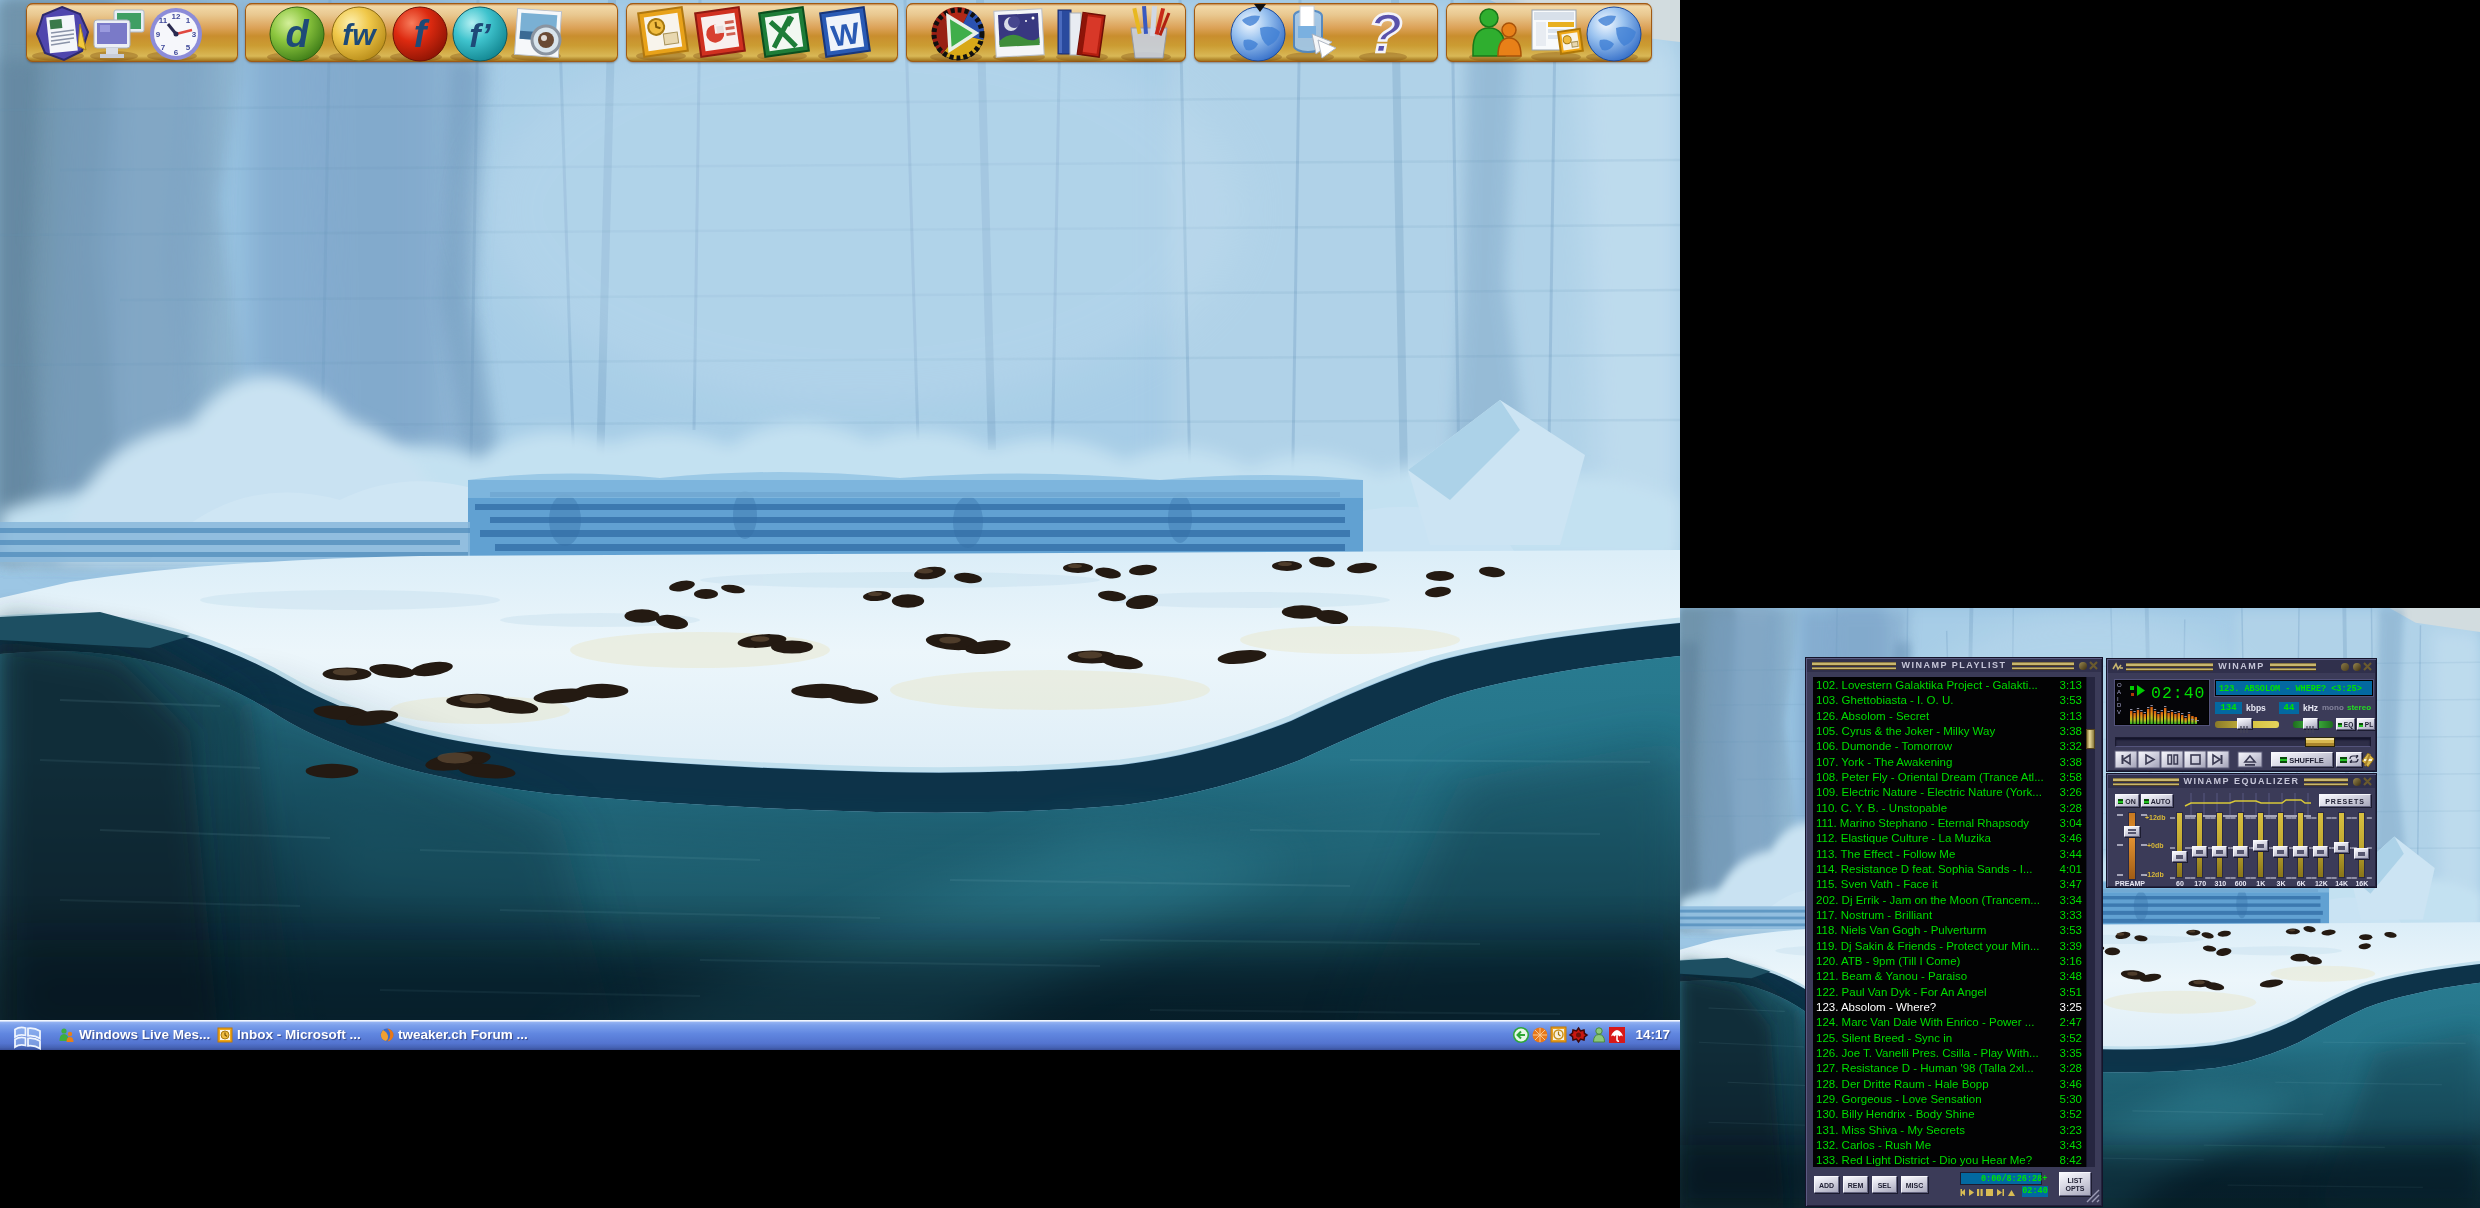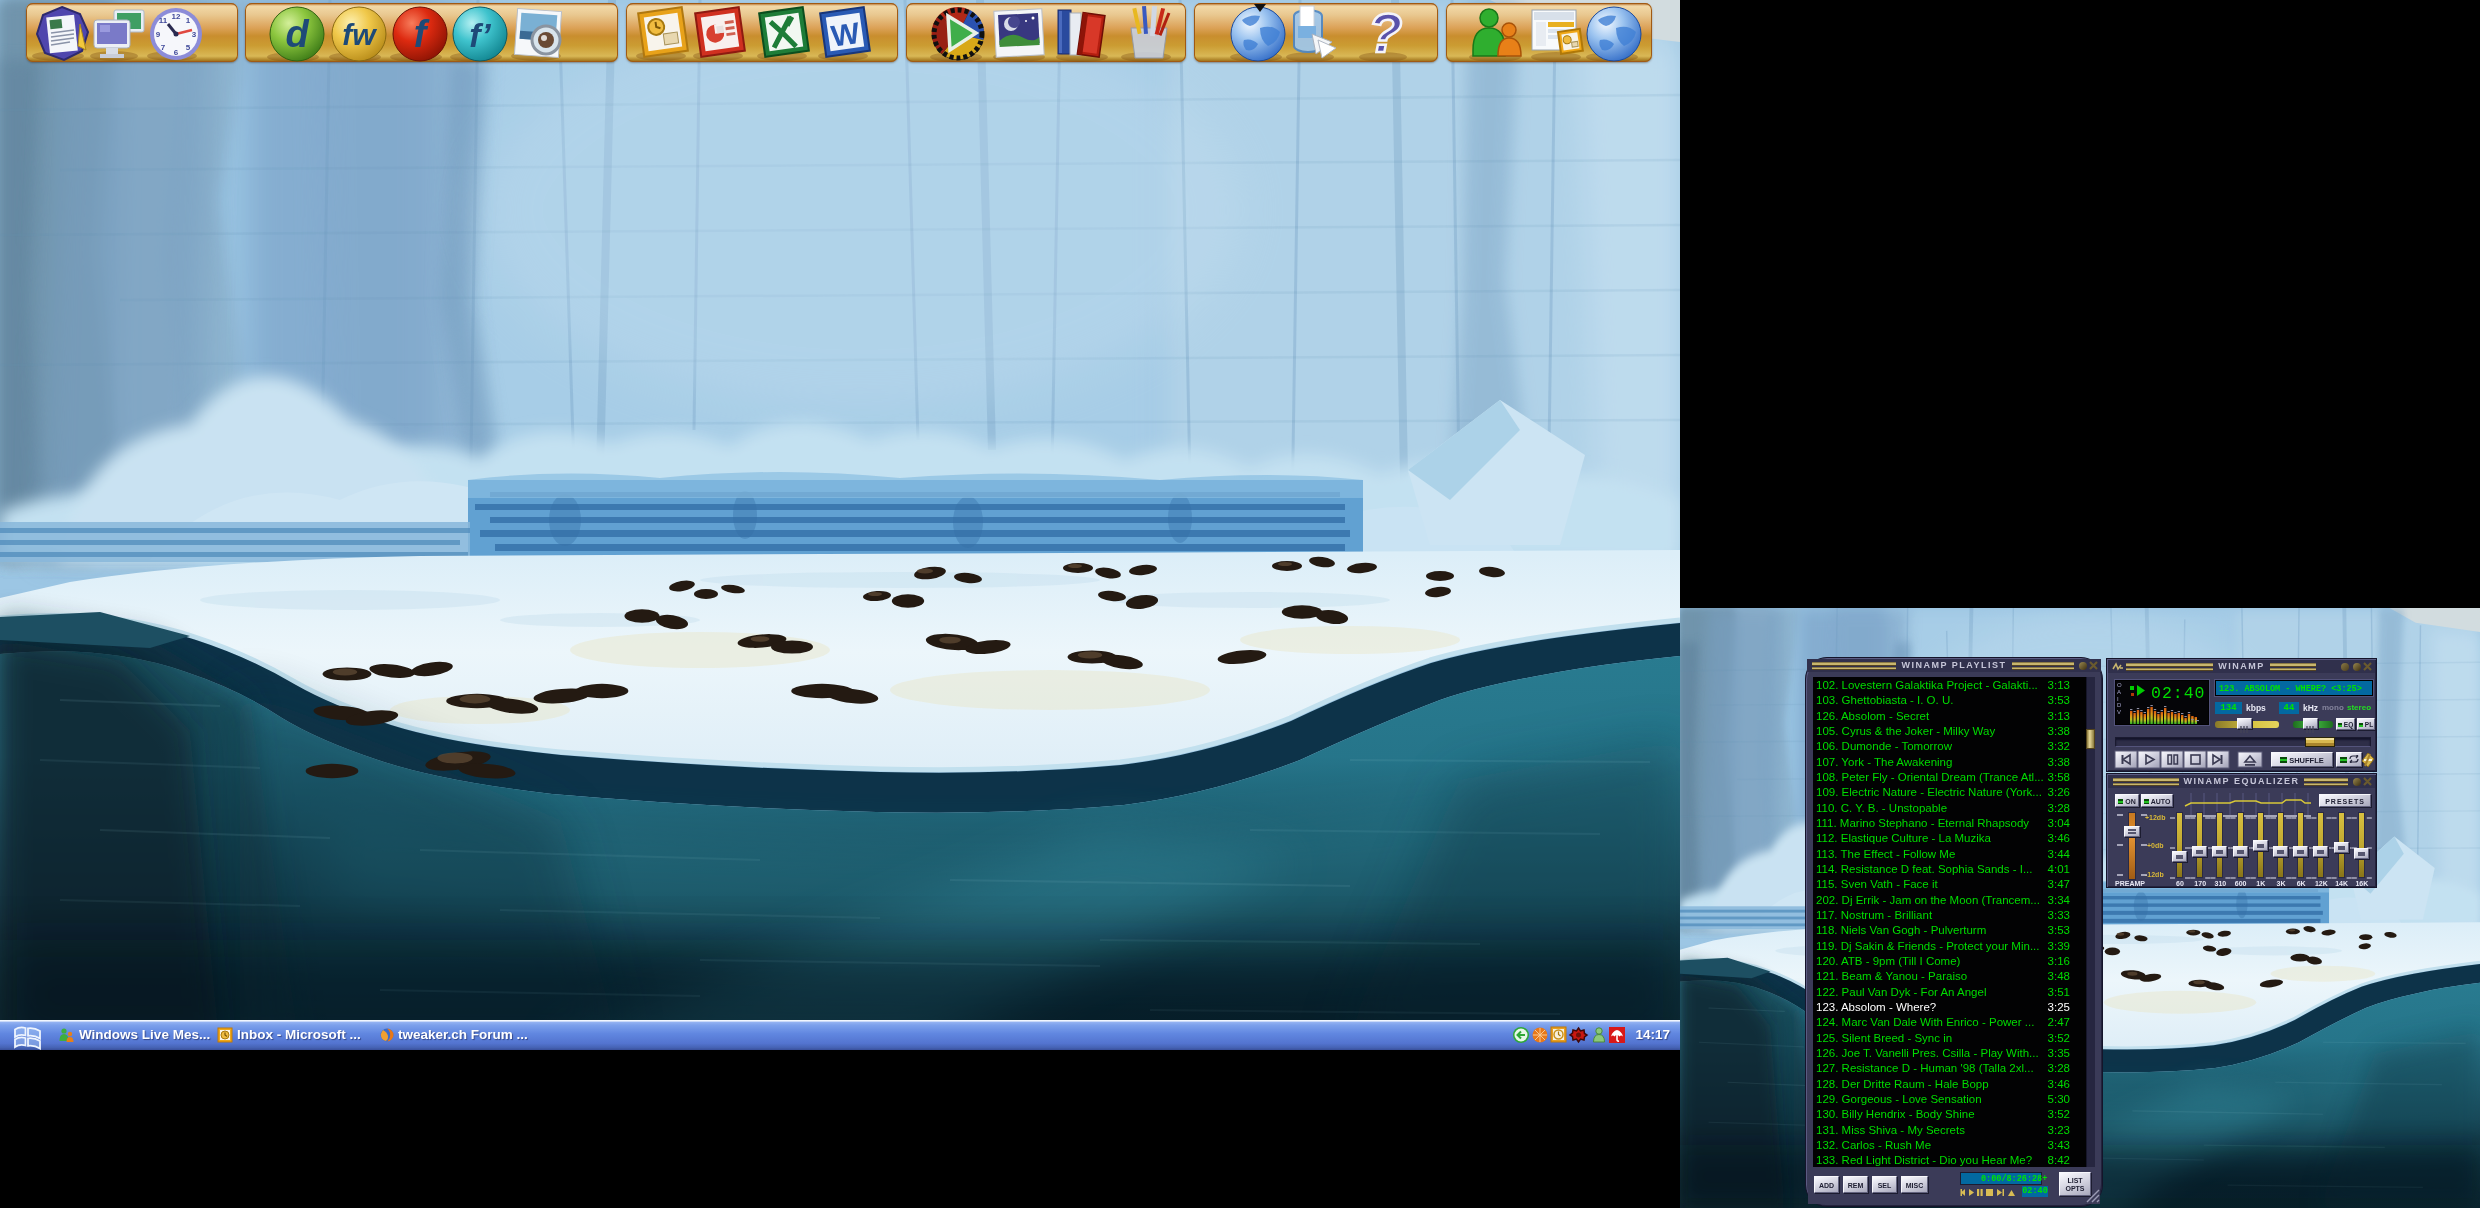--- a/index.html
+++ b/index.html
@@ -33,21 +33,21 @@
 .glines { position:absolute; top:3px; height:8px;
   background:linear-gradient(180deg,#8a7a46 0 1px,#c8b66e 1px 3px,#544322 3px 4px,#30304c 4px,#30304c 4px 5px,#8a7a46 5px 6px,#c8b66e 6px 7px,#544322 7px 8px); }
 .wbtn { position:absolute; width:8px; height:8px; top:3px; background:linear-gradient(135deg,#8a7a46,#4a3c1c); }
 .bevel { position:absolute; background:linear-gradient(160deg,#fafaff 0%,#d8d8e4 45%,#a8a8bc 100%);
   border:1px solid #62627e; border-top-color:#f8f8fc; border-left-color:#f8f8fc;
   box-shadow:1px 1px 0 #1c1c30; color:#202034; font-weight:bold; text-align:center; }
 .lcd { color:#00e400; font-family:"Liberation Mono",monospace; font-weight:bold; background:#0369a1; }
 .flag { display:inline-block; width:7px; height:6px; margin-right:2px;
   background:linear-gradient(180deg,#0a4a0a 0 2px,#22c022 2px 4px, #0a4a0a 4px); }
 .pl-row { height:15.34px; white-space:nowrap; overflow:hidden; position:relative; }
-.pl-t { position:absolute; right:18px; }
+.pl-t { position:absolute; right:6px; }
 </style>
 </head>
 <body>
 <div id="canvas">
 
 <svg width="0" height="0" style="position:absolute">
 <defs>
 <symbol id="wallpaper" viewBox="0 0 1680 1050" preserveAspectRatio="none">
   <defs>
     <linearGradient id="gwater" x1="0" y1="600" x2="0" y2="1050" gradientUnits="userSpaceOnUse">
@@ -896,21 +896,21 @@
         <div style="position:absolute;left:121.6px;top:106px;width:24px;text-align:center;color:#e8e8f4;font-size:7px;font-weight:bold;">600</div>
         <div style="position:absolute;left:141.8px;top:106px;width:24px;text-align:center;color:#e8e8f4;font-size:7px;font-weight:bold;">1K</div>
         <div style="position:absolute;left:162px;top:106px;width:24px;text-align:center;color:#e8e8f4;font-size:7px;font-weight:bold;">3K</div>
         <div style="position:absolute;left:182.2px;top:106px;width:24px;text-align:center;color:#e8e8f4;font-size:7px;font-weight:bold;">6K</div>
         <div style="position:absolute;left:202.4px;top:106px;width:24px;text-align:center;color:#e8e8f4;font-size:7px;font-weight:bold;">12K</div>
         <div style="position:absolute;left:222.6px;top:106px;width:24px;text-align:center;color:#e8e8f4;font-size:7px;font-weight:bold;">14K</div>
         <div style="position:absolute;left:242.79999999999998px;top:106px;width:24px;text-align:center;color:#e8e8f4;font-size:7px;font-weight:bold;">16K</div>
       </div>
 </div>
 
-<div id="wa-pl" class="wawin" style="left:1805px;top:657px;width:298px;height:550px;border-radius:22px;">
+<div id="wa-pl" class="wawin" style="left:1805px;top:657px;width:298px;height:550px;">
   <div class="watitle"><span>WINAMP PLAYLIST</span>
     <div class="glines" style="left:5px;width:262px;z-index:1;"></div>
     <div class="wbtn" style="right:14px;border-radius:4px;background:linear-gradient(135deg,#9a8a50,#3a2c10);"></div>
     <svg width="10" height="10" style="position:absolute;right:2px;top:2px">
       <path d="M1,1 L8,8 M8,1 L1,8" stroke="#6a5a2e" stroke-width="2.2"></path>
         </svg>
   </div>
   <div id="pl-list" style="position:absolute;left:7px;top:19px;width:275px;height:492px;background:#020203;color:#00dc00;font-size:11.5px;overflow:hidden;padding:2px 0 0 3px;">
         <div class="pl-row"><span>102. Lovestern Galaktika Project - Galakti...</span><span class="pl-t">3:13</span></div>
         <div class="pl-row"><span>103. Ghettobiasta - I. O. U.</span><span class="pl-t">3:53</span></div>

